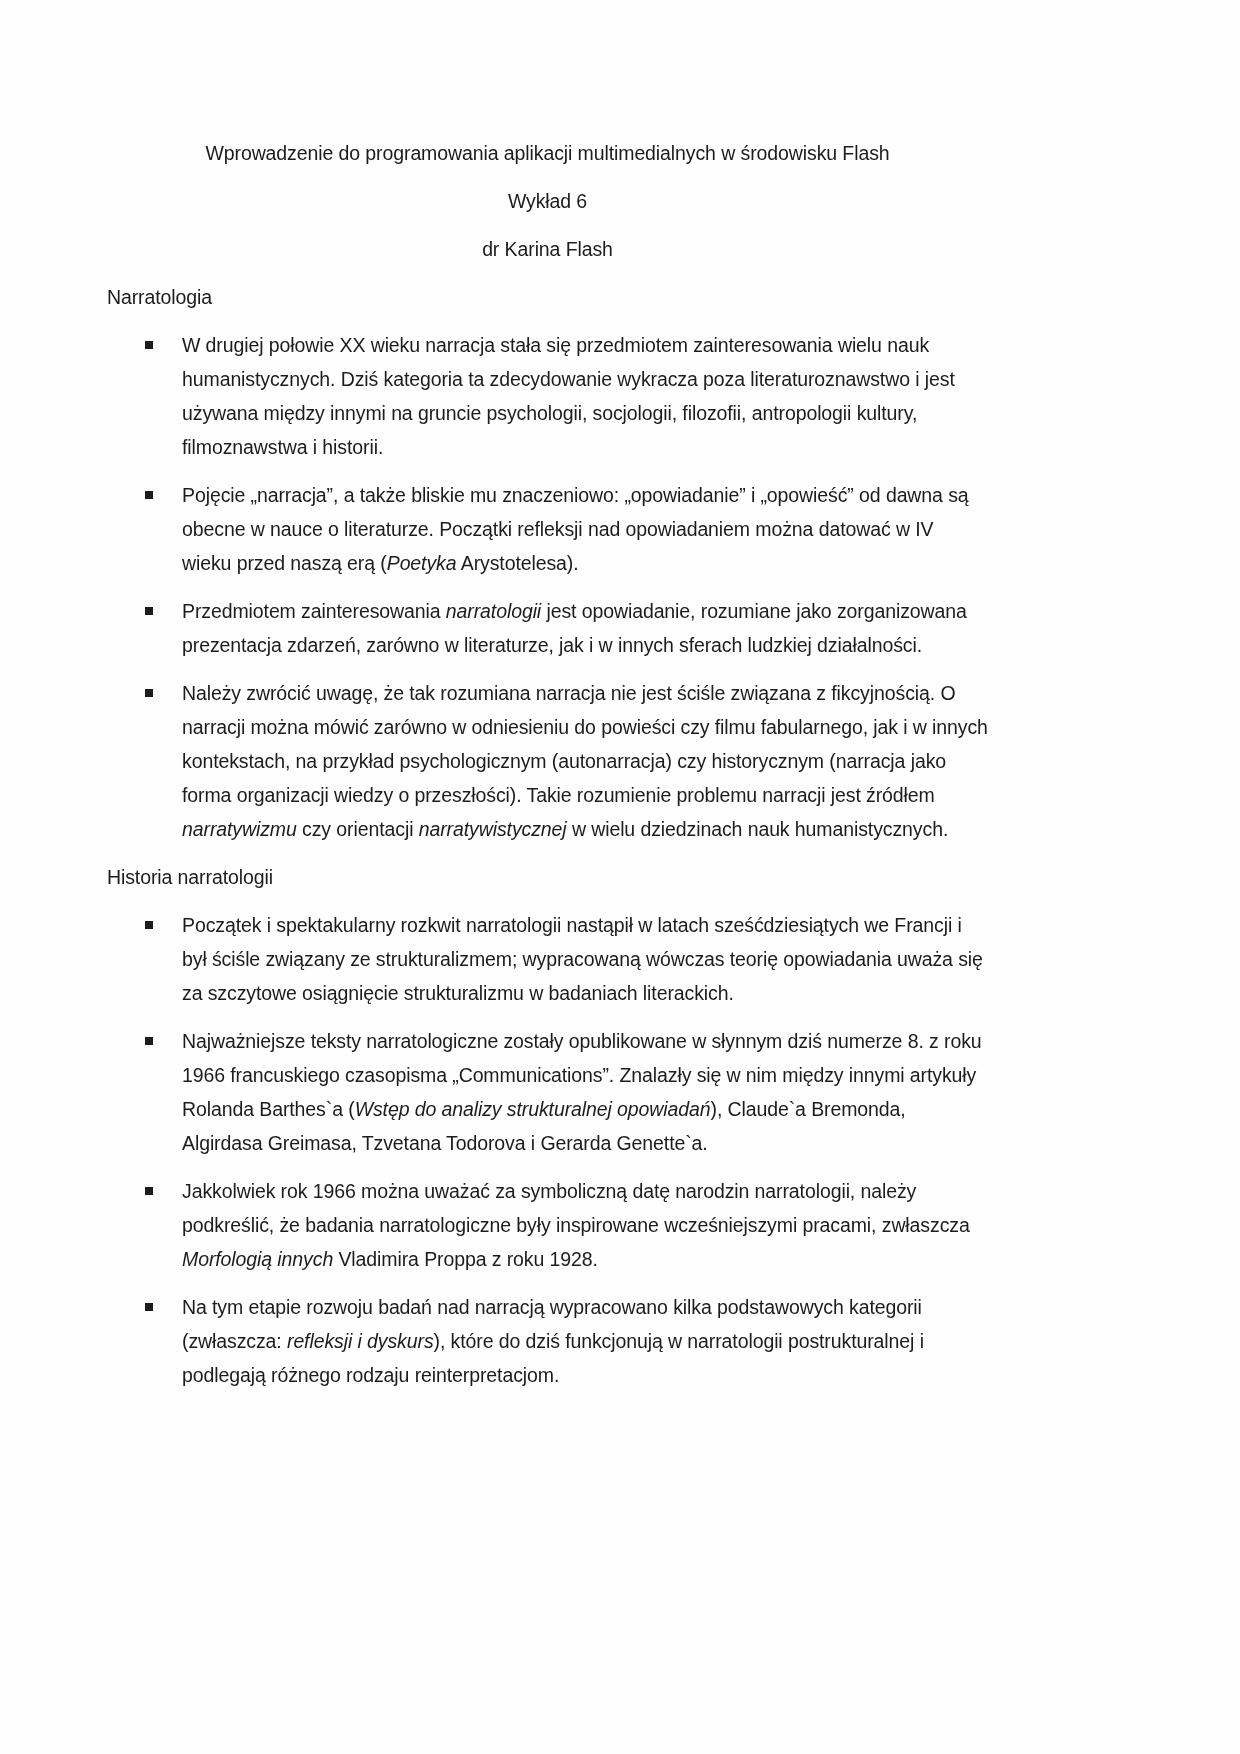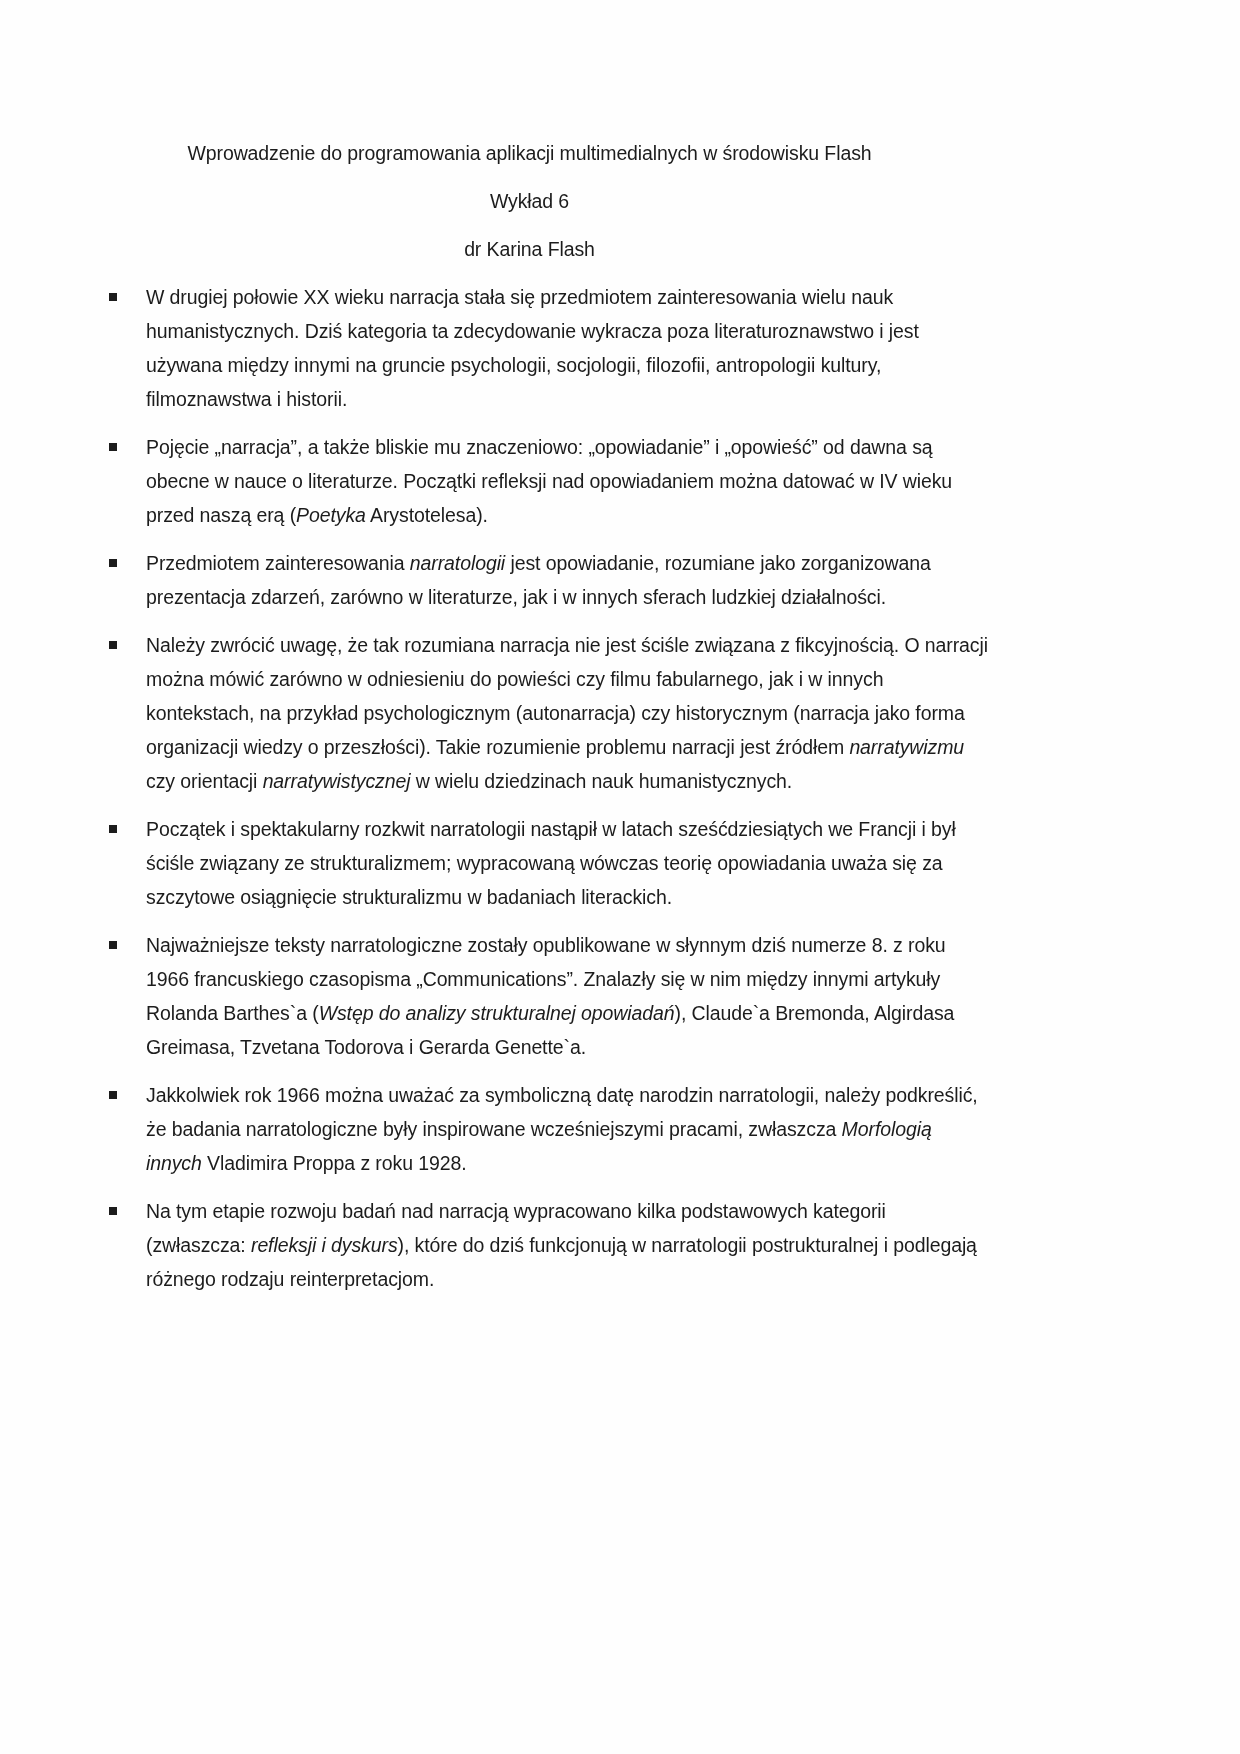--- a/index.html
+++ b/index.html
@@ -6,21 +6,21 @@
     margin: 0;
     padding: 0;
     background: #ffffff;
   }
   .page {
     position: relative;
     box-sizing: border-box;
     width: 1240px;
     min-height: 1754px;
     background: #fefefe;
-    padding: 136px 252px 80px 71px;
+    padding: 136px 252px 80px 107px;
     color: #1c1c1c;
     font-family: "Liberation Sans", sans-serif;
     font-size: 19.5px;
     line-height: 34px;
     letter-spacing: -0.1px;
   }
   .para {
     margin: 0 0 14px 0;
   }
   .center {
@@ -50,26 +50,28 @@
   em { font-style: italic; }
 </style>
 </head>
 <body>
 
 <div class="page">
   <p class="para center">Wprowadzenie do programowania aplikacji multimedialnych w środowisku Flash</p>
   <p class="para center">Wykład 6</p>
   <p class="para center">dr Karina Flash</p>
   <div id="sections">
+      <p class="para heading">Narratologia</p>
       <ul class="bullets">
         <li class="bullet"><span class="marker"></span><span>W drugiej połowie XX wieku narracja stała się przedmiotem zainteresowania wielu nauk humanistycznych. Dziś kategoria ta zdecydowanie wykracza poza literaturoznawstwo i jest używana między innymi na gruncie psychologii, socjologii, filozofii, antropologii kultury, filmoznawstwa i historii.</span></li>
         <li class="bullet"><span class="marker"></span><span>Pojęcie „narracja”, a także bliskie mu znaczeniowo: „opowiadanie” i „opowieść” od dawna są obecne w nauce o literaturze. Początki refleksji nad opowiadaniem można datować w IV wieku przed naszą erą (</span><em>Poetyka</em><span> Arystotelesa).</span></li>
         <li class="bullet"><span class="marker"></span><span>Przedmiotem zainteresowania </span><em>narratologii</em><span> jest opowiadanie, rozumiane jako zorganizowana prezentacja zdarzeń, zarówno w literaturze, jak i w innych sferach ludzkiej działalności.</span></li>
         <li class="bullet"><span class="marker"></span><span>Należy zwrócić uwagę, że tak rozumiana narracja nie jest ściśle związana z fikcyjnością. O narracji można mówić zarówno w odniesieniu do powieści czy filmu fabularnego, jak i w innych kontekstach, na przykład psychologicznym (autonarracja) czy historycznym (narracja jako forma organizacji wiedzy o przeszłości). Takie rozumienie problemu narracji jest źródłem </span><em>narratywizmu</em><span> czy orientacji </span><em>narratywistycznej</em><span> w wielu dziedzinach nauk humanistycznych.</span></li>
       </ul>
+      <p class="para heading">Historia narratologii</p>
       <ul class="bullets">
         <li class="bullet"><span class="marker"></span><span>Początek i spektakularny rozkwit narratologii nastąpił w latach sześćdziesiątych we Francji i był ściśle związany ze strukturalizmem; wypracowaną wówczas teorię opowiadania uważa się za szczytowe osiągnięcie strukturalizmu w badaniach literackich.</span></li>
         <li class="bullet"><span class="marker"></span><span>Najważniejsze teksty narratologiczne zostały opublikowane w słynnym dziś numerze 8. z roku 1966 francuskiego czasopisma „Communications”. Znalazły się w nim między innymi artykuły Rolanda Barthes`a (</span><em>Wstęp do analizy strukturalnej opowiadań</em><span>), Claude`a Bremonda, Algirdasa Greimasa, Tzvetana Todorova i Gerarda Genette`a.</span></li>
         <li class="bullet"><span class="marker"></span><span>Jakkolwiek rok 1966 można uważać za symboliczną datę narodzin narratologii, należy podkreślić, że badania narratologiczne były inspirowane wcześniejszymi pracami, zwłaszcza </span><em>Morfologią innych</em><span> Vladimira Proppa z roku 1928.</span></li>
       </ul>
       <ul class="bullets">
         <li class="bullet"><span class="marker"></span><span>Na tym etapie rozwoju badań nad narracją wypracowano kilka podstawowych kategorii (zwłaszcza: </span><em>refleksji i dyskurs</em><span>), które do dziś funkcjonują w narratologii postrukturalnej i podlegają różnego rodzaju reinterpretacjom.</span></li>
       </ul>
     </div>
 </div>

